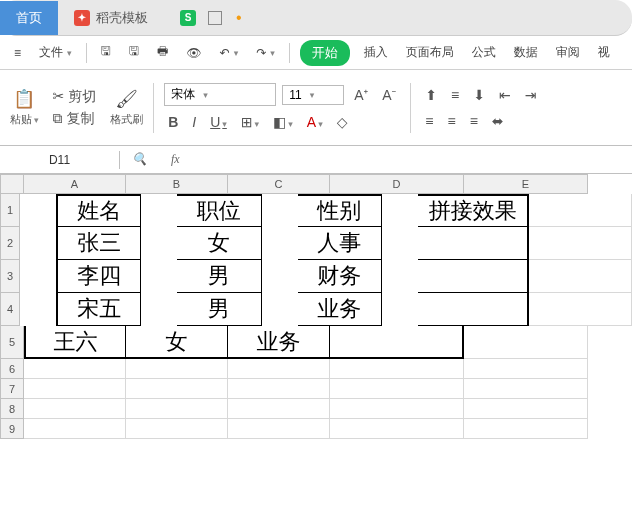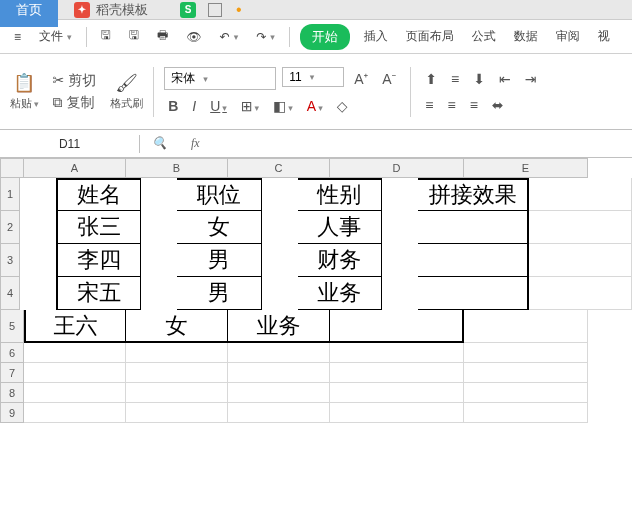--- a/index.html
+++ b/index.html
@@ -1,46 +1,46 @@
 <!DOCTYPE html>
 <html><head>
 <meta charset="utf-8">
 <style>
 * { margin: 0; padding: 0; box-sizing: border-box; font-family: "Microsoft YaHei", Arial, sans-serif; }
 body { background: #fff; width: 632px; height: 507px; overflow: hidden; font-size: 12px; }
 
-.tabs { display: flex; align-items: center; background: #e8e8e8; height: 20px; border-bottom: 1px solid #ccc; }
+.tabs { display: flex; align-items: center; background: #e8e8e8; height: 36px; border-bottom: 1px solid #ccc; border-radius: 17px; }
 .tab { padding: 8px 16px; display: flex; align-items: center; gap: 6px; font-size: 13px; }
 .tab.home { background: #4a90d9; color: #fff; }
 .tab.tmpl { color: #555; }
 .tab.sheet { color: #555; }
 .tab-icon { width: 16px; height: 16px; border-radius: 3px; display: inline-flex; align-items: center; justify-content: center; font-size: 10px; color: #fff; font-weight: bold; }
 .ico-red { background: #e74c3c; }
 .ico-green { background: #1abc5b; }
 .doc-dot { color: #f39c12; font-size: 16px; margin-left: 8px; }
 .doc-box { width: 14px; height: 14px; border: 1px solid #888; margin-left: 6px; }
 
 .menubar { display: flex; align-items: center; padding: 4px 10px; gap: 10px; border-bottom: 1px solid #d0d0d0; height: 34px; color: #444; }
 .menubar .sep { width: 1px; height: 20px; background: #ccc; }
 .mi { padding: 2px 4px; cursor: pointer; display: inline-flex; align-items: center; gap: 2px; }
 .start-btn { background: #1abc5b; color: #fff; padding: 4px 12px; border-radius: 12px; font-size: 13px; }
 
 .ribbon { display: flex; align-items: center; padding: 6px 10px; gap: 10px; border-bottom: 1px solid #c0c0c0; height: 76px; }
 .rgroup { display: flex; flex-direction: column; align-items: center; gap: 2px; font-size: 11px; color: #555; }
 .rgroup .ico { font-size: 18px; color: #444; }
-.rrow { display: flex; align-items: flex-start; gap: 6px; }
+.rrow { display: flex; align-items: center; gap: 6px; }
 .rsep { width: 1px; height: 50px; background: #d0d0d0; }
 .fontsel, .sizesel { border: 1px solid #bbb; padding: 2px 6px; background: #fff; font-size: 12px; display: inline-flex; align-items: center; gap: 6px; }
 .fontsel { width: 112px; }
 .sizesel { width: 62px; }
 .tbtn { padding: 2px 4px; color: #555; font-size: 14px; cursor: pointer; }
 .dd::after { content: "▾"; font-size: 9px; margin-left: 2px; color: #888; }
 
 .namebar { display: flex; align-items: center; height: 28px; border-bottom: 1px solid #c0c0c0; }
-.namebox { width: 140px; border-right: 1px solid #c0c0c0; padding: 2px 12px; text-align: center; font-size: 12px; color: #333; }
+.namebox { width: 120px; border-right: 1px solid #c0c0c0; padding: 2px 12px; text-align: center; font-size: 12px; color: #333; }
 .fxbtn { padding: 0 12px; color: #666; font-style: italic; font-family: serif; }
 .fxbar { flex: 1; padding: 2px 8px; }
 
 .sheet { position: relative; }
 .colhdr { display: flex; height: 20px; }
 .corner { width: 24px; border: 1px solid #c0c0c0; background: #f0f0f0; }
 .ch { border: 1px solid #c0c0c0; border-left: none; background: #f0f0f0; text-align: center; font-size: 11px; color: #555; line-height: 18px; }
 .row { display: flex; }
 .rh { width: 24px; border: 1px solid #c0c0c0; border-top: none; background: #f0f0f0; text-align: center; font-size: 11px; color: #555; display: flex; align-items: center; justify-content: center; }
 .cell { border-right: 1px solid #d8d8d8; border-bottom: 1px solid #d8d8d8; background: #fff; display: flex; align-items: center; justify-content: center; font-family: SimSun, serif; }

